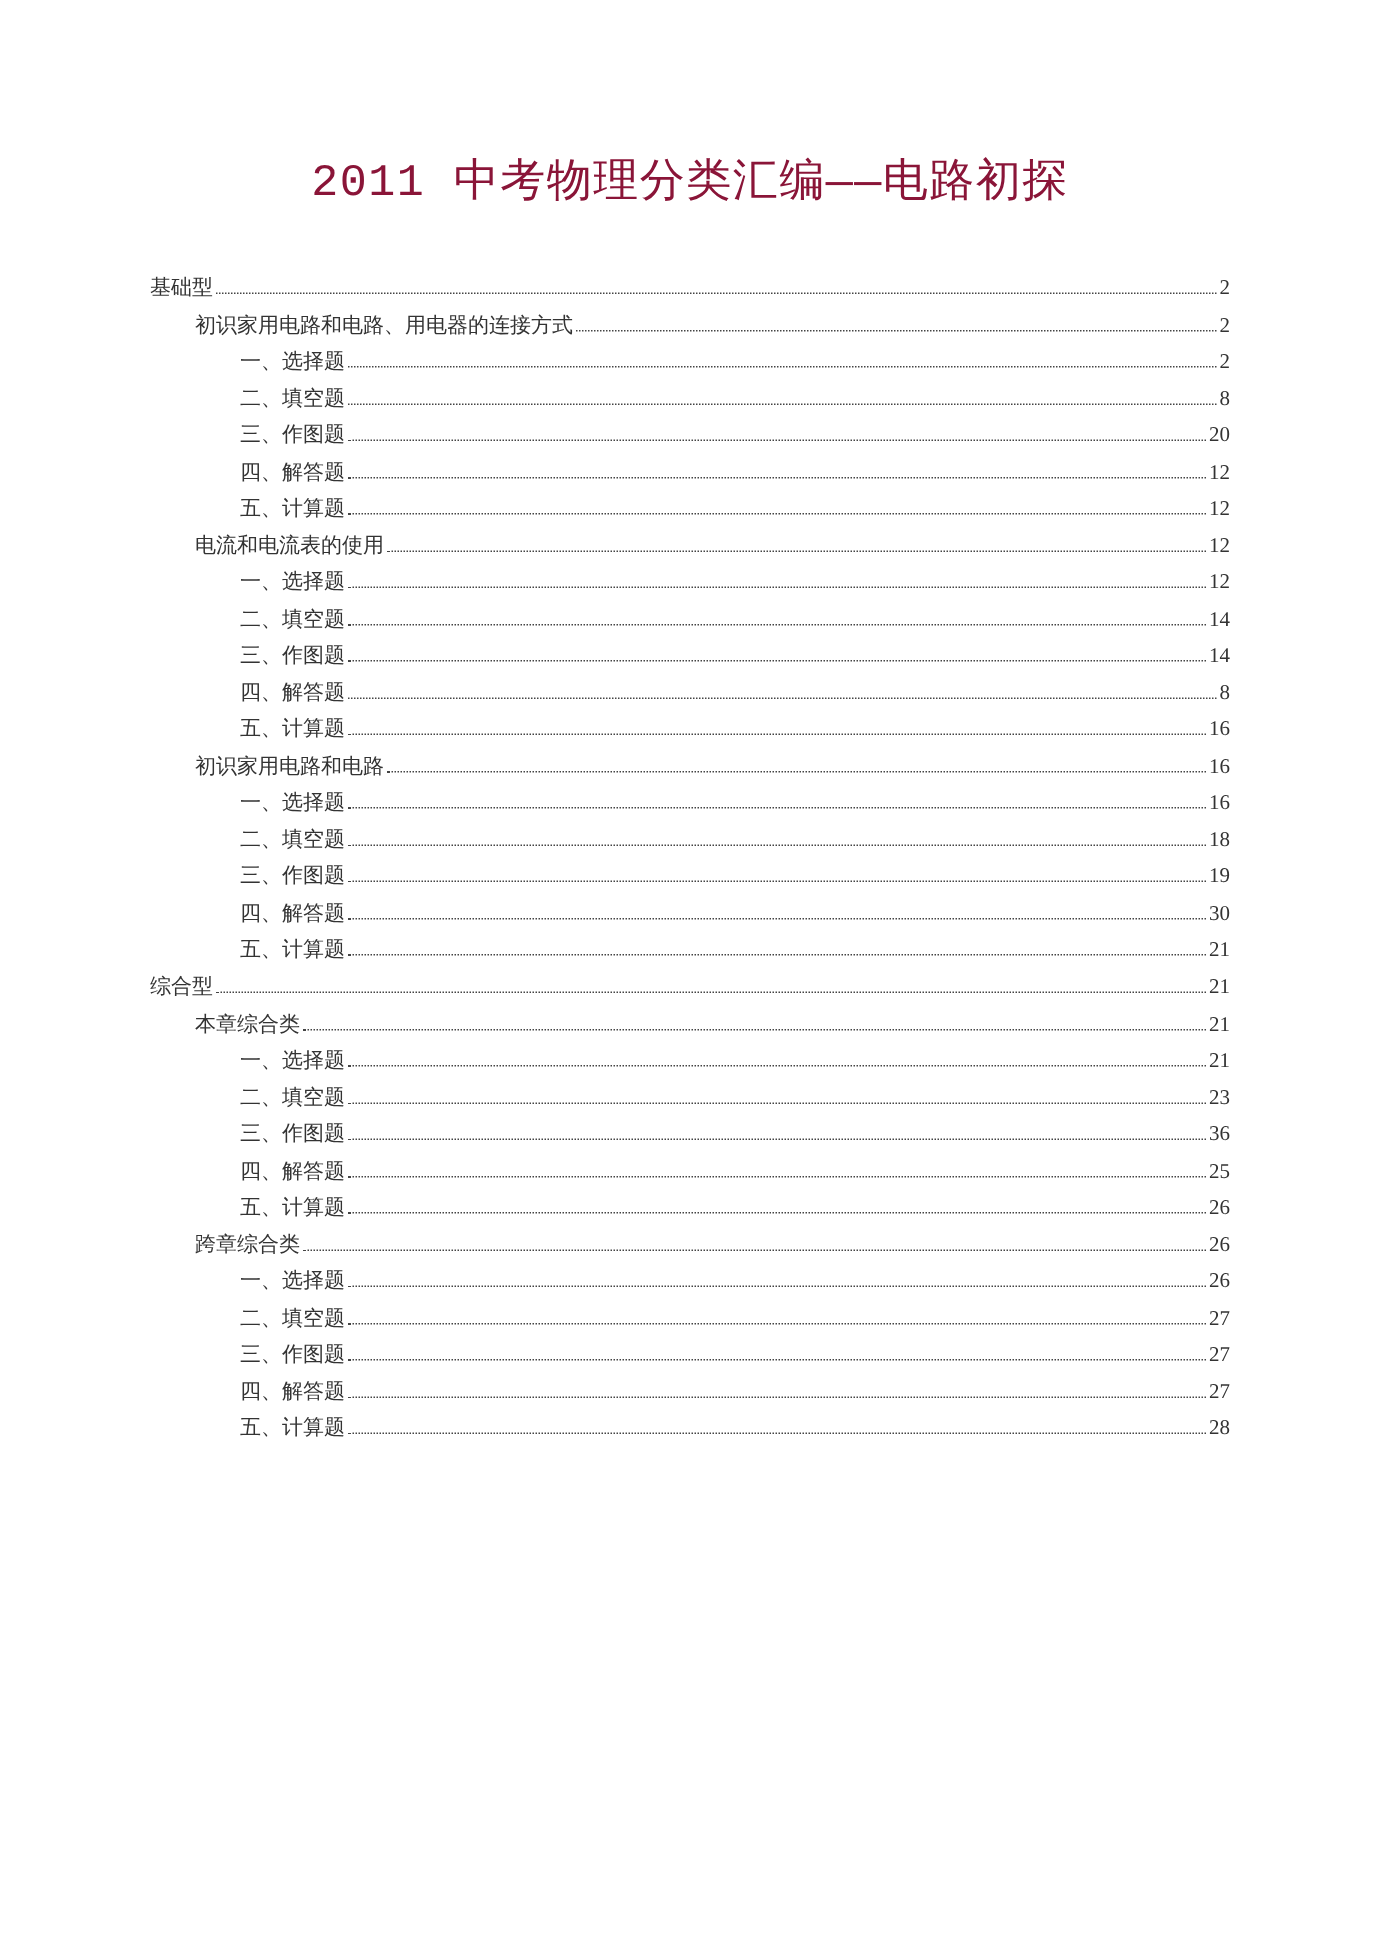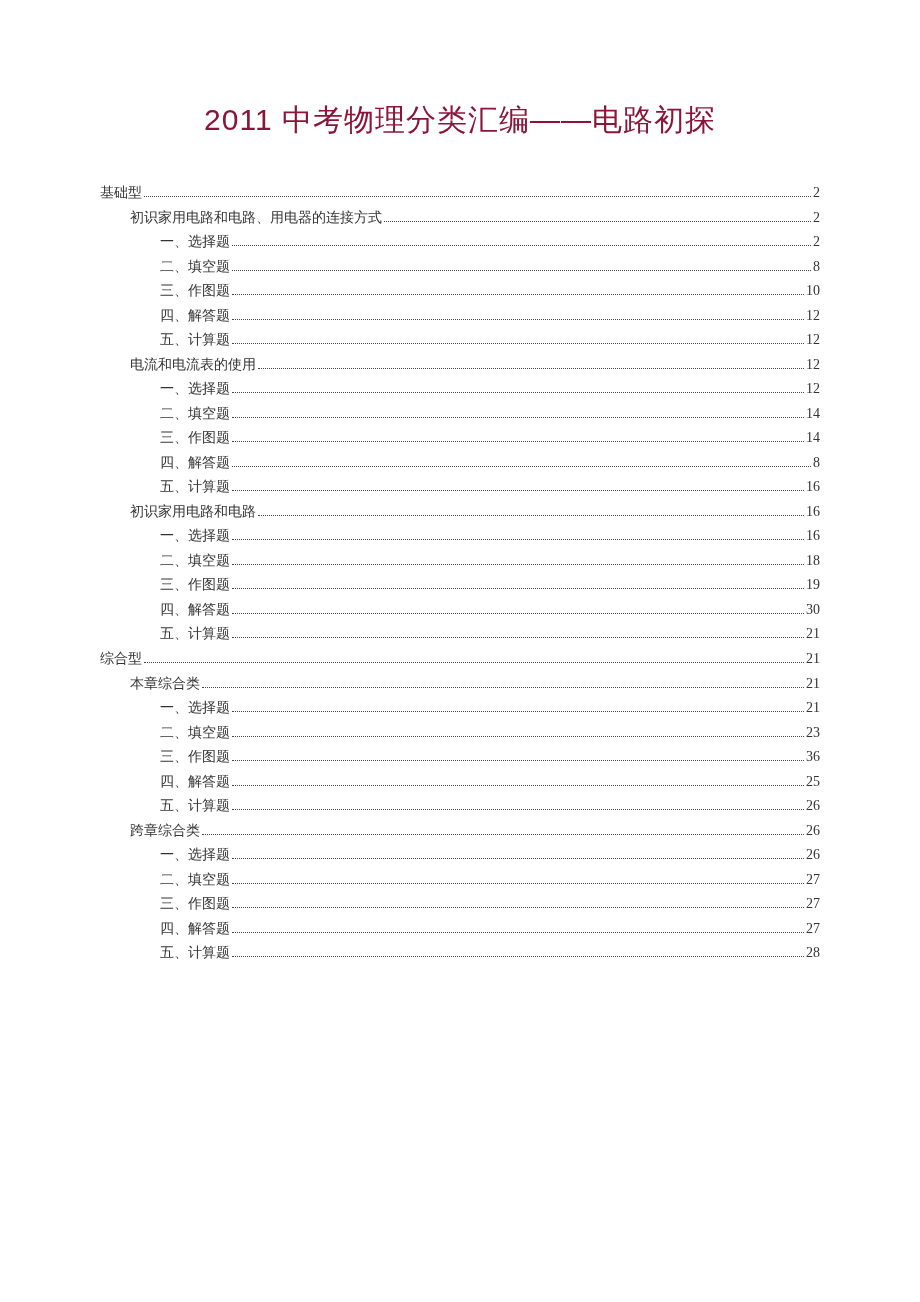--- a/index.html
+++ b/index.html
@@ -11,21 +11,21 @@
     width: 920px;
     height: 1302px;
     box-sizing: border-box;
     padding: 100px 100px 0 100px;
     background: #ffffff;
   }
   .title {
     text-align: center;
     font-size: 30px;
     color: #8a1538;
-    font-family: Liberation Sans, sans-serif;
+    font-family: Liberation Mono, monospace;
     margin-bottom: 45px;
     letter-spacing: 1px;
   }
   .toc-line {
     display: flex;
     align-items: baseline;
     font-size: 14px;
     color: #333;
     line-height: 1;
     margin-bottom: 10.5px;
@@ -72,21 +72,21 @@
         <span class="toc-page">2</span>
       </div>
       <div class="toc-line indent-2">
         <span class="toc-label">二、填空题</span>
         <span class="toc-dots"></span>
         <span class="toc-page">8</span>
       </div>
       <div class="toc-line indent-2">
         <span class="toc-label">三、作图题</span>
         <span class="toc-dots"></span>
-        <span class="toc-page">10</span>
+        <span class="toc-page">20</span>
       </div>
       <div class="toc-line indent-2">
         <span class="toc-label">四、解答题</span>
         <span class="toc-dots"></span>
         <span class="toc-page">12</span>
       </div>
       <div class="toc-line indent-2">
         <span class="toc-label">五、计算题</span>
         <span class="toc-dots"></span>
         <span class="toc-page">12</span>

